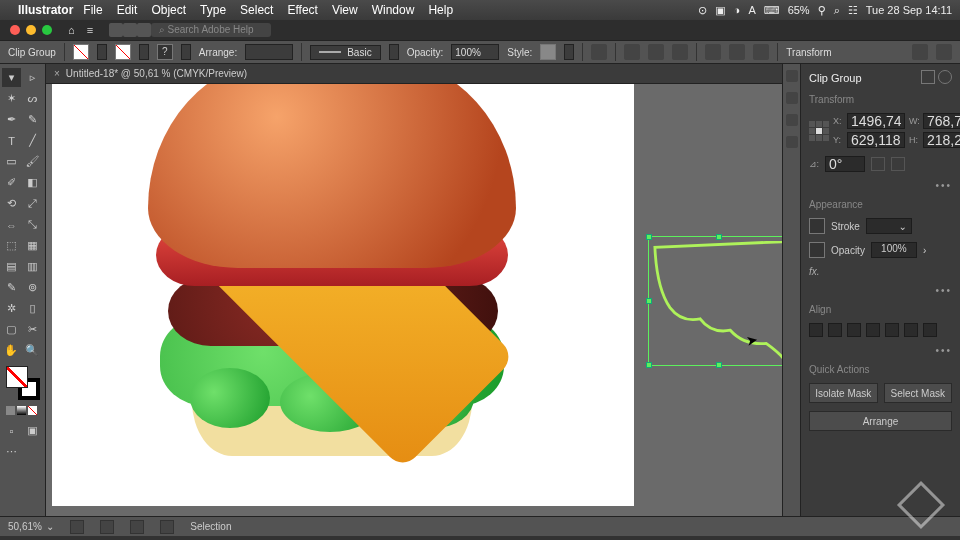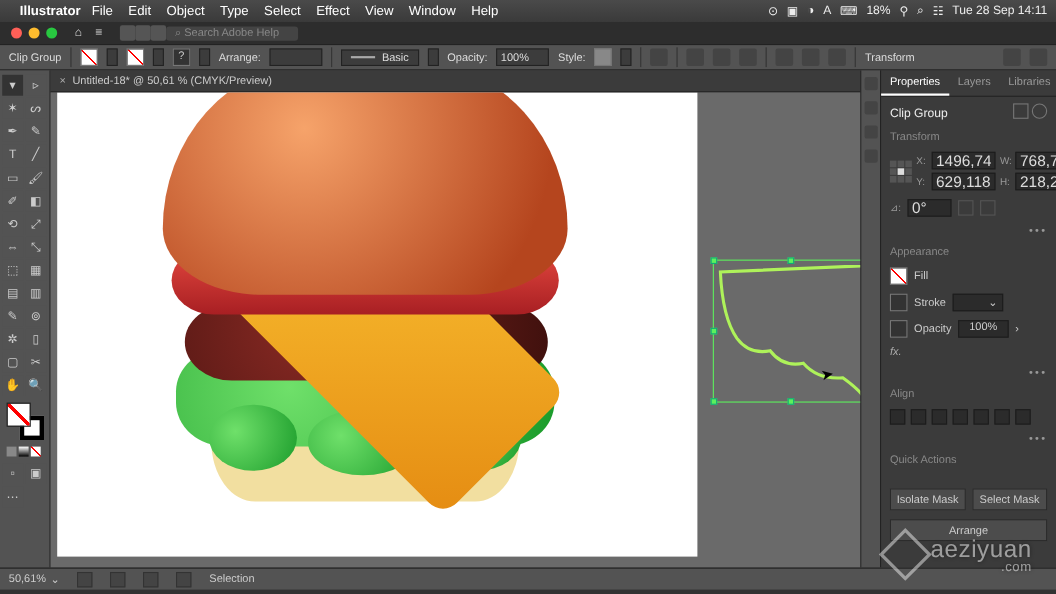--- a/index.html
+++ b/index.html
@@ -108,21 +108,21 @@
   .flip{ width:14px; height:14px; border:1px solid #555; }
   .dots{ text-align:right; color:#999; letter-spacing:2px;}
   .app-row{ display:flex; align-items:center; gap:6px;}
   .stroke-drop{ background:#2b2b2b; border:1px solid #1c1c1c; height:16px; width:46px; display:flex; align-items:center; justify-content:flex-end; padding-right:4px;}
   .op-val{ background:#2b2b2b; border:1px solid #1c1c1c; height:16px; width:46px; text-align:center;}
   .fx{ font-style:italic; color:#aaa;}
   .align-row{ display:flex; gap:5px;}
   .align-row span{ width:14px; height:14px; background:#2b2b2b; border:1px solid #1c1c1c;}
   .qa-btn{ background:#4c4c4c; border:1px solid #2a2a2a; height:20px; display:flex; align-items:center; justify-content:center; font-size:10px; cursor:pointer;}
   .qa-row{ display:flex; gap:6px;}
-  .qa-row .qa-btn{ flex:1;margin-top:12px;}
+  .qa-row .qa-btn{ flex:1;}
 
   
   .statusbar{ height:20px; background:#535353; display:flex; align-items:center; padding:0 8px; gap:16px; font-size:10px; color:#ccc; border-top:1px solid #222; position:relative;}
   .statusbar .zoom{ display:flex; align-items:center; gap:4px;}
   .statusbar .navsq{ width:14px; height:14px; border:1px solid #333; background:#444;}
   .watermark{ position:absolute; right:22px; bottom:18px; color:#fff; opacity:.5; font-size:22px; font-weight:300; letter-spacing:.5px; display:flex; align-items:center; gap:6px; text-shadow:0 0 4px #000;}
   .watermark .logo{ width:34px; height:34px; transform:rotate(45deg); border:3px solid #fff; opacity:.9;}
   .watermark .sub{ font-size:12px; display:block; text-align:right; margin-top:-4px;}
 </style>
 </head>
@@ -139,21 +139,21 @@
   <span class="menu-item">Effect</span>
   <span class="menu-item">View</span>
   <span class="menu-item">Window</span>
   <span class="menu-item">Help</span>
   <span class="spacer"></span>
   <span class="status-icon">⊙</span>
   <span class="status-icon">▣</span>
   <span class="status-icon">◑</span>
   <span class="status-icon">A</span>
   <span class="status-icon">⌨</span>
-  <span class="status-icon">18%</span>
+  <span class="status-icon">65%</span>
   <span class="status-icon">⚲</span>
   <span class="status-icon">⌕</span>
   <span class="status-icon">☷</span>
   <span class="status-icon">Tue 28 Sep  14:11</span>
 </div>
 
 <div class="app-title">
   <div class="traffic">
     <span class="tl-close"></span>
     <span class="tl-min"></span>
@@ -320,25 +320,20 @@
   </div>
 
   <div class="rightstrip">
     <span class="ic"></span>
     <span class="ic"></span>
     <span class="ic"></span>
     <span class="ic"></span>
   </div>
 
   <div class="panel">
-    <div class="panel-tabs">
-      <div class="ptab active">Properties</div>
-      <div class="ptab">Layers</div>
-      <div class="ptab">Libraries</div>
-    </div>
     <div class="panel-body">
       <div class="sel-type">
         <span>Clip Group</span>
         <span><span class="sq-btn"></span> <span class="sq-btn" style="border-radius:50%"></span></span>
       </div>
 
       <div class="sect-title">Transform</div>
       <div class="xform-grid">
         <div class="anchor">
           <span></span>
@@ -363,24 +358,20 @@
       <div class="rot-row">
         <span class="dim">⊿:</span>
         <input class="fld" style="width: 40px;" value="0°">
         <span class="flip"></span>
         <span class="flip"></span>
       </div>
       <div class="dots">•••</div>
 
       <div class="sect-title">Appearance</div>
       <div class="app-row">
-        <span class="swatch none"></span>
-        <span>Fill</span>
-      </div>
-      <div class="app-row">
         <span class="swatch" style="background:#333"></span>
         <span>Stroke</span>
         <span class="stroke-drop">⌄</span>
       </div>
       <div class="app-row">
         <span class="swatch" style="background:#333"></span>
         <span>Opacity</span>
         <span class="op-val">100%</span>
         <span>›</span>
       </div>
@@ -417,17 +408,13 @@
     <span>⌄</span>
   </div>
   <span class="navsq"></span>
   <span class="navsq"></span>
   <span class="navsq"></span>
   <span class="navsq"></span>
   <span>Selection</span>
 </div>
 <div class="watermark">
   <div class="logo"></div>
-  <div>
-    <span>aeziyuan</span>
-    <span class="sub">.com</span>
-  </div>
 </div>
 
 </body></html>

